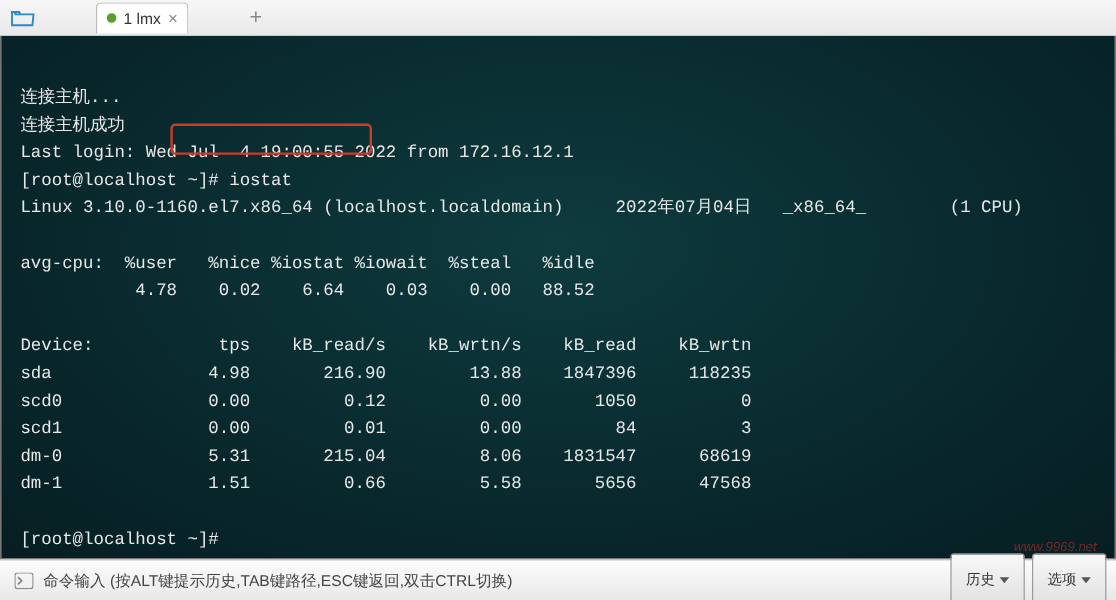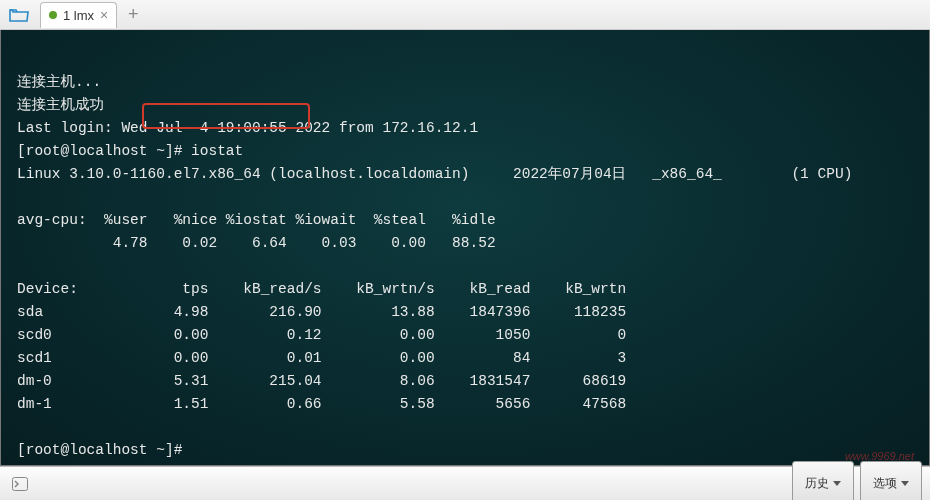--- a/index.html
+++ b/index.html
@@ -11,20 +11,21 @@
       overflow: hidden;
       position: relative;
     }
     .tabbar {
       height: 30px;
       background: linear-gradient(to bottom, #f7f7f7, #e8e8e8);
       border-bottom: 1px solid #ccc;
       display: flex;
       align-items: center;
       padding-left: 4px;
+      gap: 40px;
     }
     .folder-btn {
       width: 30px;
       height: 24px;
       display: flex;
       align-items: center;
       justify-content: center;
       cursor: pointer;
     }
     .tab {
@@ -168,16 +169,17 @@
 
 <div class="watermark">www.9969.net</div>
 
 <div class="statusbar">
   <span class="cmd-icon">
     <svg width="16" height="14" viewBox="0 0 16 14">
       <rect x="0.5" y="0.5" width="15" height="13" rx="2" fill="none" stroke="#888"></rect>
       <path d="M3 4 L6 7 L3 10" fill="none" stroke="#888" stroke-width="1.5"></path>
     </svg>
   </span>
+  <span>命令输入 (按ALT键提示历史,TAB键路径,ESC键返回,双击CTRL切换)</span>
   <span class="status-spacer"></span>
   <span class="status-btn"><span>历史</span><span class="tri-down"></span></span>
   <span class="status-btn"><span>选项</span><span class="tri-down"></span></span>
 </div>
 
 </body></html>

